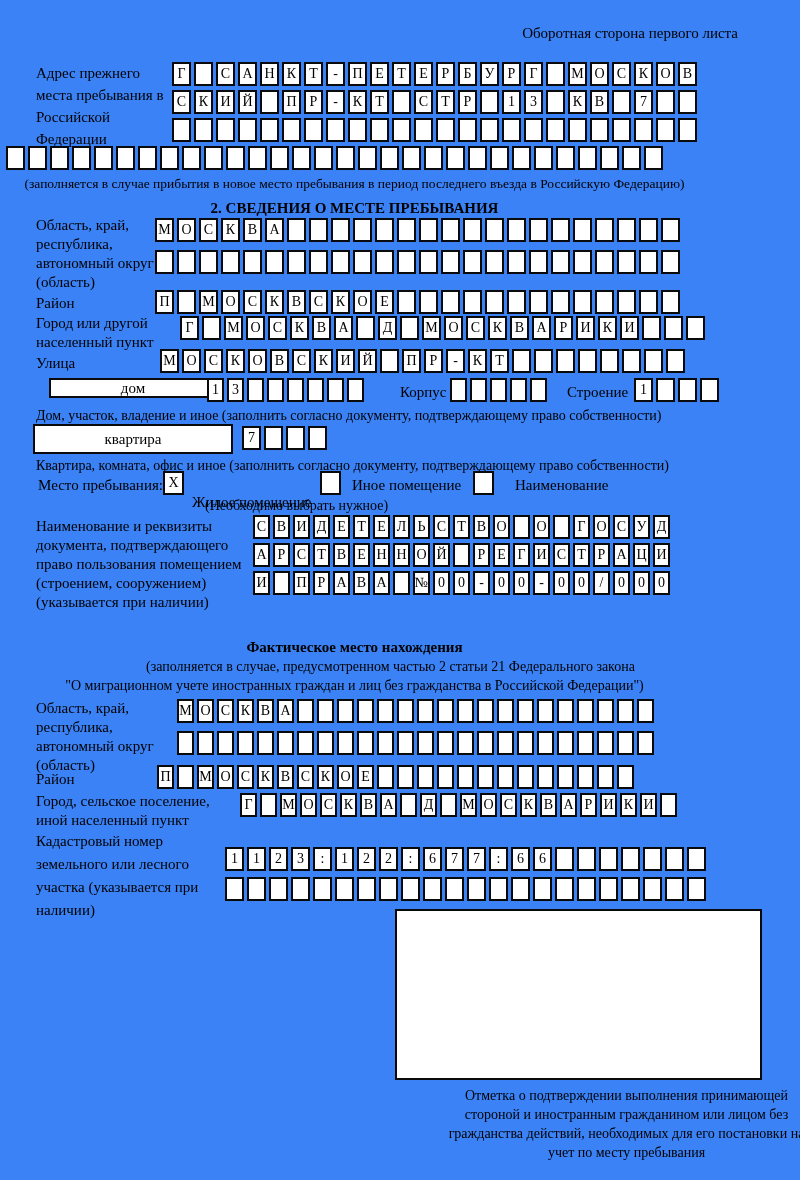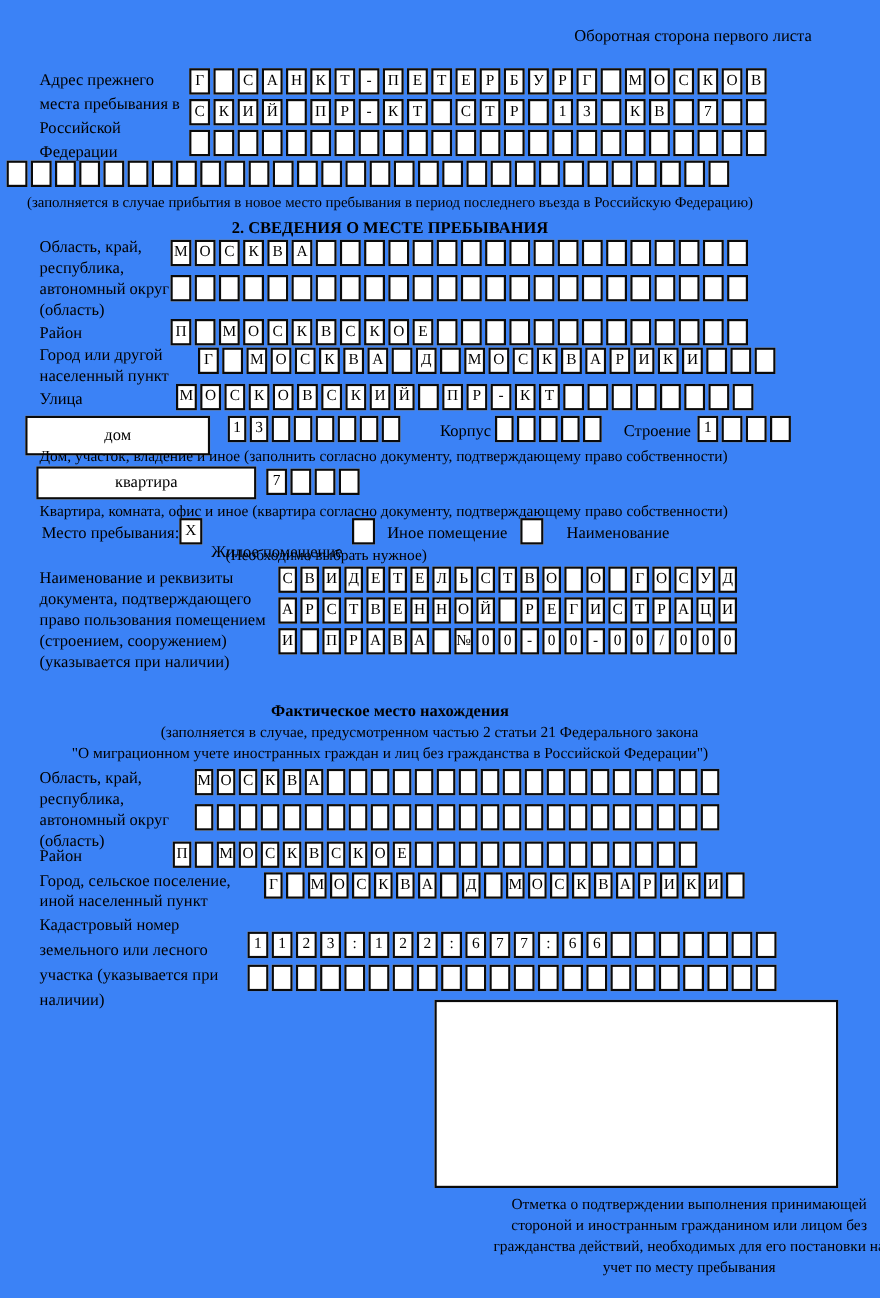--- a/index.html
+++ b/index.html
@@ -303,21 +303,21 @@
       <span class="cell"></span>
       <span class="cell"></span>
       <span class="cell"></span>
       <span class="cell"></span>
       <span class="cell"></span>
       <span class="cell"></span>
       <span class="cell"></span>
       <span class="cell"></span>
     </div>
 
-  <div class="labelbox" style="left:23px; top:378px; width:168px; height:36px;">
+  <div class="labelbox" style="left:49px; top:378px; width:168px; height:20px;">
     <span>дом</span>
   </div>
   <div class="cells sm" style="left:207px; top:378px;">
       <span class="cell">1</span>
       <span class="cell">3</span>
       <span class="cell"></span>
       <span class="cell"></span>
       <span class="cell"></span>
       <span class="cell"></span>
       <span class="cell"></span>
@@ -342,21 +342,21 @@
 
   <div class="labelbox" style="left:33px; top:424px; width:200px; height:30px;">
     <span>квартира</span>
   </div>
   <div class="cells" style="left:242px; top:426px;">
       <span class="cell">7</span>
       <span class="cell"></span>
       <span class="cell"></span>
       <span class="cell"></span>
     </div>
-  <div class="abs" style="left:36px; top:458px; font-size:14px;">Квартира, комната, офис и иное (квартира согласно документу, подтверждающему право собственности)</div>
+  <div class="abs" style="left:36px; top:458px; font-size:14px;">Квартира, комната, офис и иное (заполнить согласно документу, подтверждающему право собственности)</div>
 
   <div class="abs lbl" style="left:38px; top:474px;">Место пребывания:</div>
   <span class="checkbox" style="left:163px; top:471px;">X</span>
   <div class="abs lbl" style="left:192px; top:474px;margin-top:17px;">Жилое помещение</div>
   <span class="checkbox" style="left:320px; top:471px;"></span>
   <div class="abs lbl" style="left:352px; top:474px;">Иное помещение</div>
   <span class="checkbox" style="left:473px; top:471px;"></span>
   <div class="abs lbl" style="left:515px; top:474px;">Наименование</div>
   <div class="abs" style="left:205px; top:498px; font-size:14px;">(Необходимо выбрать нужное)</div>
 

